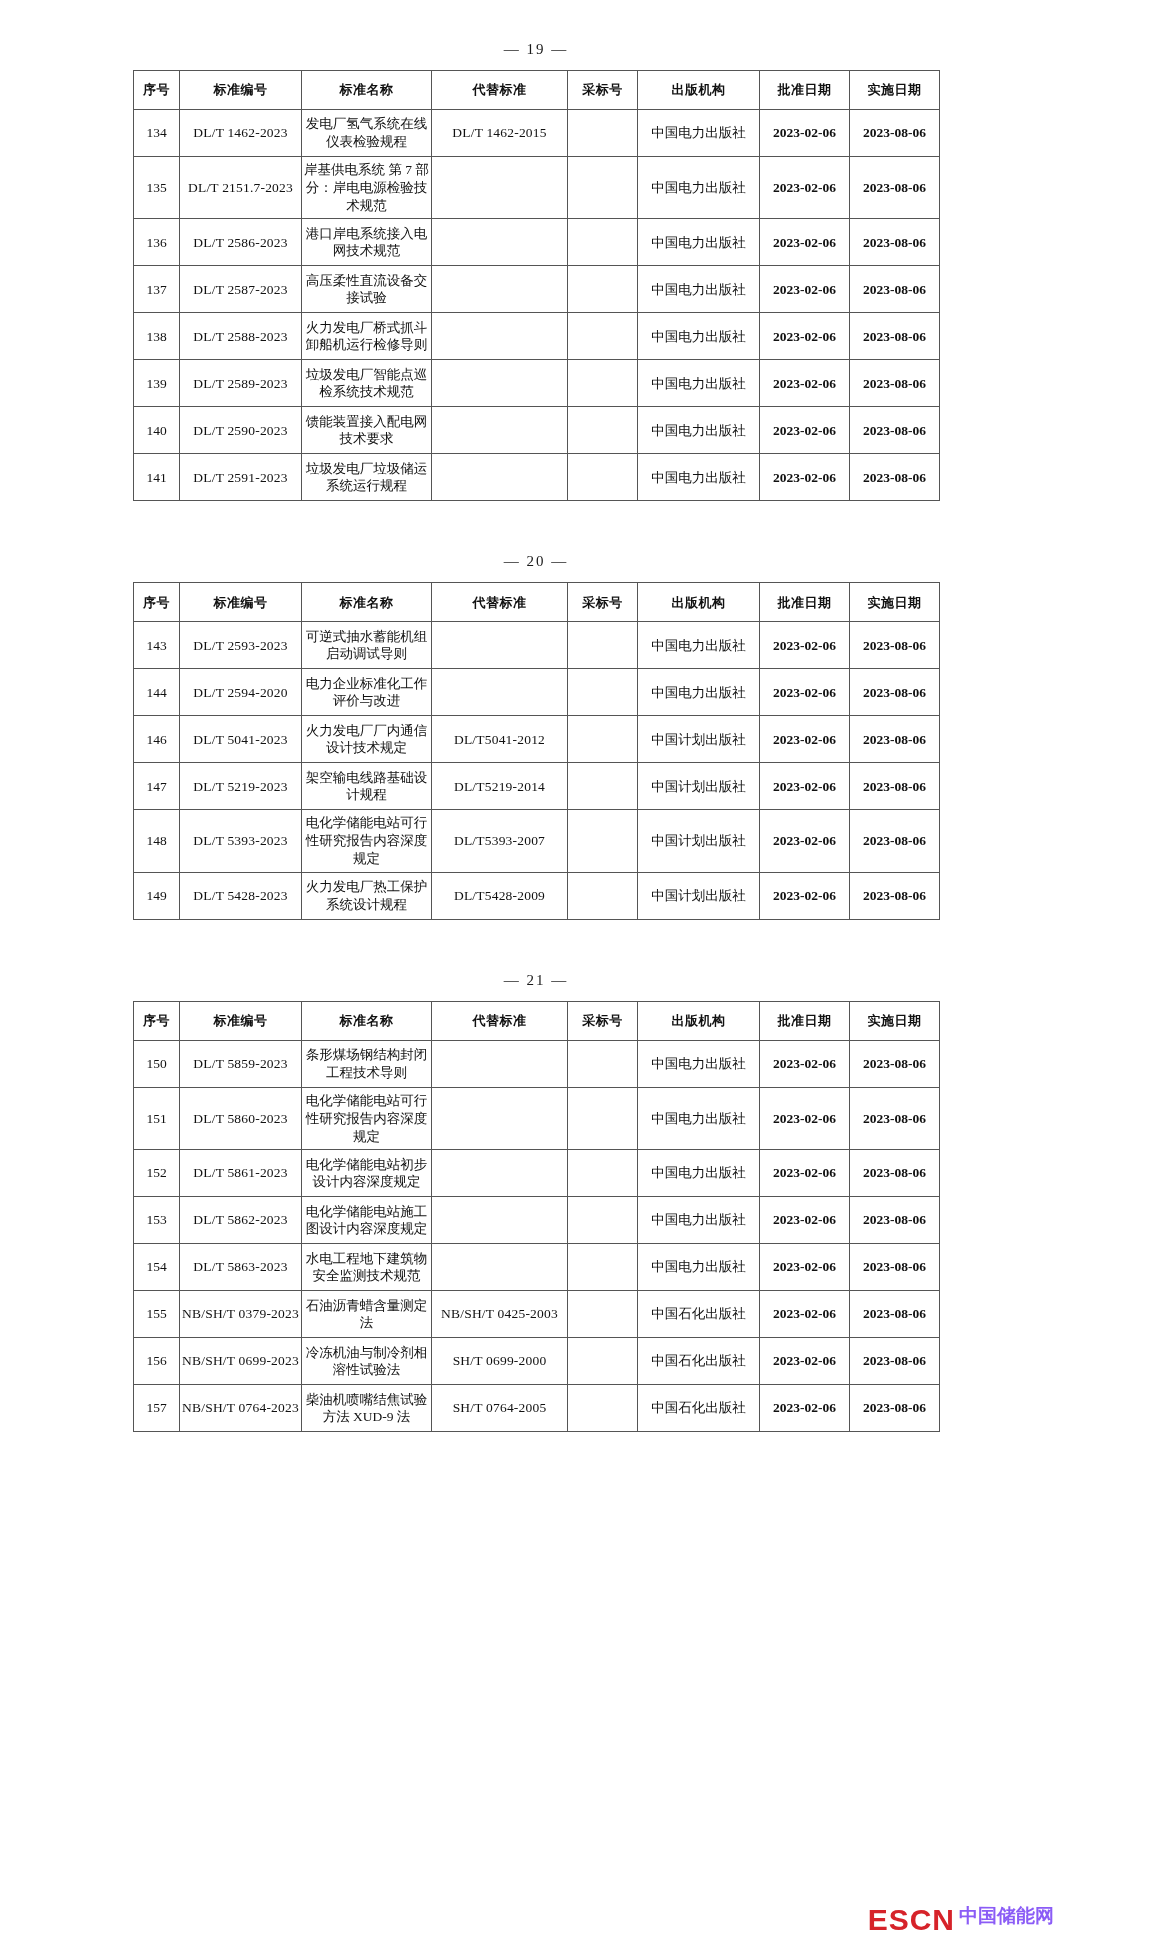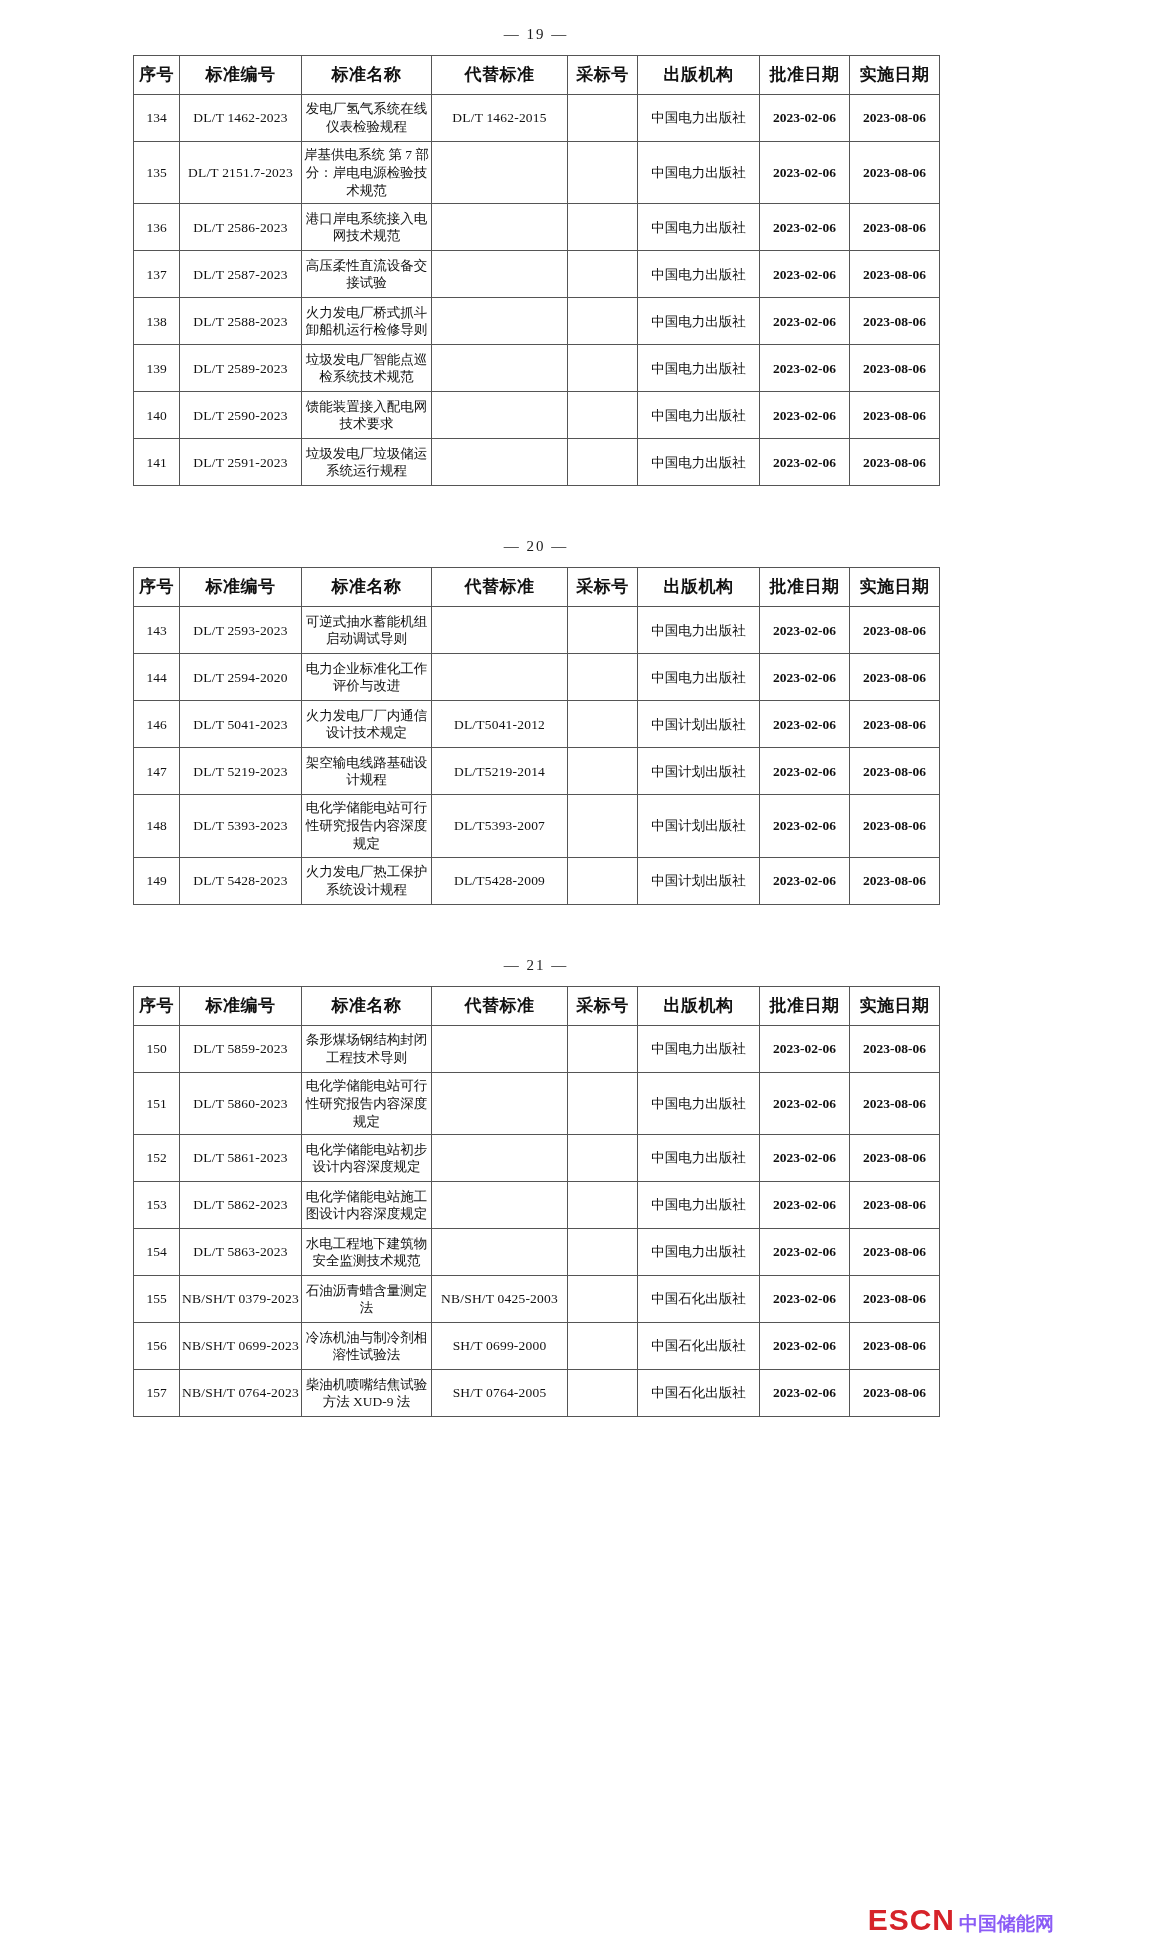--- a/index.html
+++ b/index.html
@@ -12,21 +12,21 @@
     height: 1951px;
     font-family: "Liberation Serif", "DejaVu Serif", serif;
     color: #111;
     position: relative;
     overflow: hidden;
   }
   .page {
     width: 1072px;
     height: 1951px;
     box-sizing: border-box;
-    padding: 0;
+    padding: 15px;
     position: relative;
   }
   .section {
     margin: 0 auto;
     width: 806px;
   }
   .page-number {
     text-align: center;
     font-size: 15px;
     letter-spacing: 2px;
@@ -46,21 +46,21 @@
     text-align: center;
     vertical-align: middle;
     padding: 4px 2px;
     line-height: 1.32;
     color: #111;
     word-break: break-word;
   }
   table.std-table th {
     font-weight: bold;
     height: 30px;
-    font-size: 17px;
+    font-size: 13px;
     letter-spacing: 0.5px;
   }
   table.std-table td {
     height: 38px;
   }
   
   col.c-idx      { width: 46px; }
   col.c-code     { width: 122px; }
   col.c-name     { width: 130px; }
   col.c-replace  { width: 136px; }
@@ -74,21 +74,21 @@
   .cell-date { font-size: 13px; font-weight: bold; }
 
   .spacer-sm { height: 26px; }
   .spacer-lg { height: 52px; }
 
   .watermark {
     position: absolute;
     right: 18px;
     bottom: 14px;
     display: flex;
-    align-items: flex-end;
+    align-items: flex-start;
     gap: 4px;
     font-family: "Liberation Sans", sans-serif;
   }
   .wm-escn {
     color: #d6232a;
     font-size: 30px;
     font-weight: bold;
     letter-spacing: 1px;
   }
   .wm-cn {

